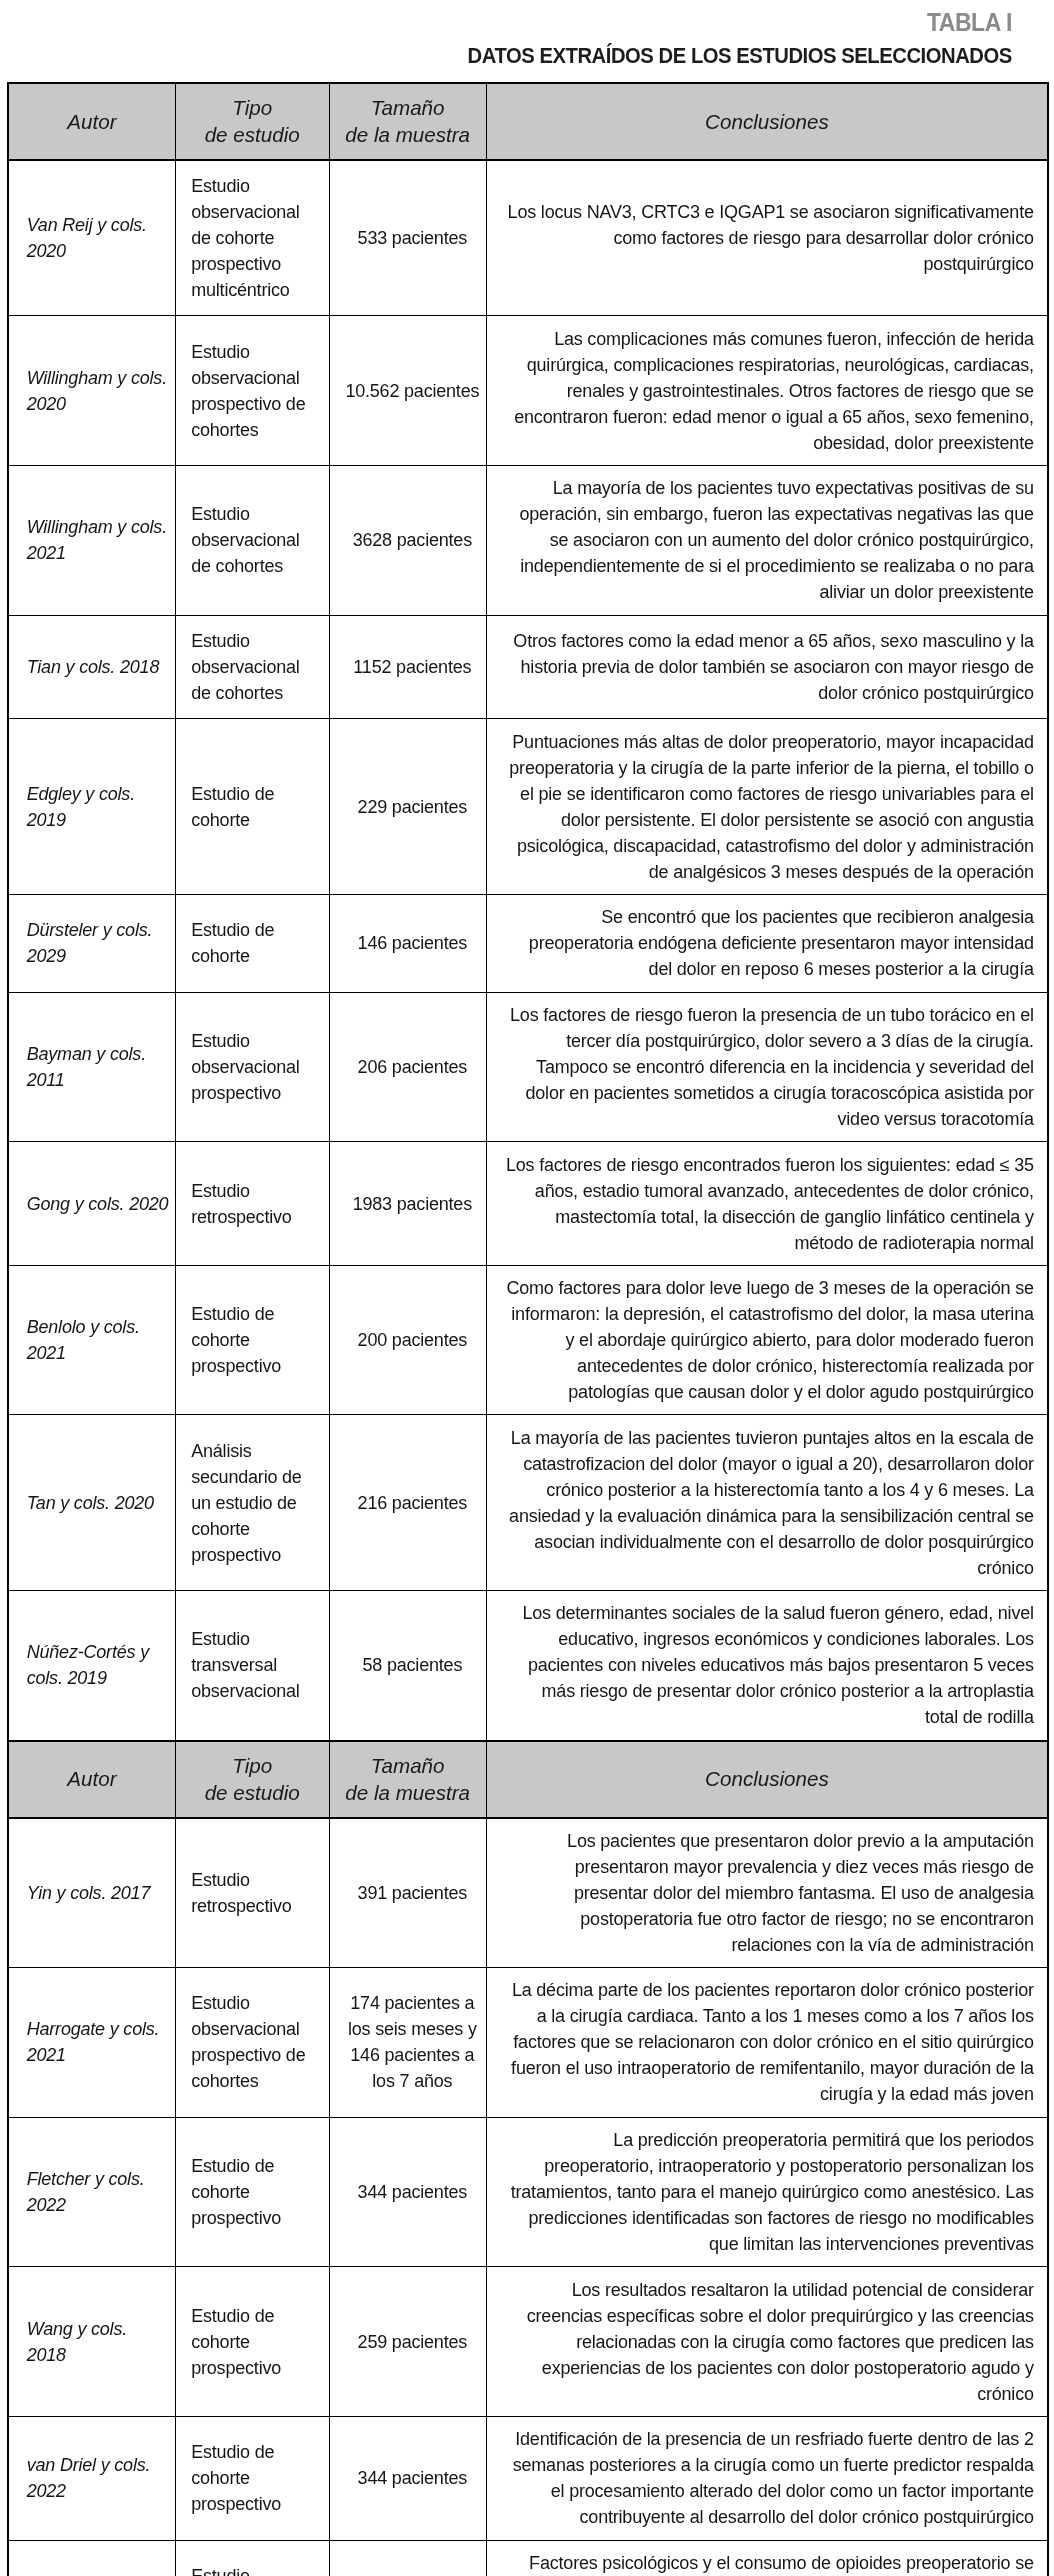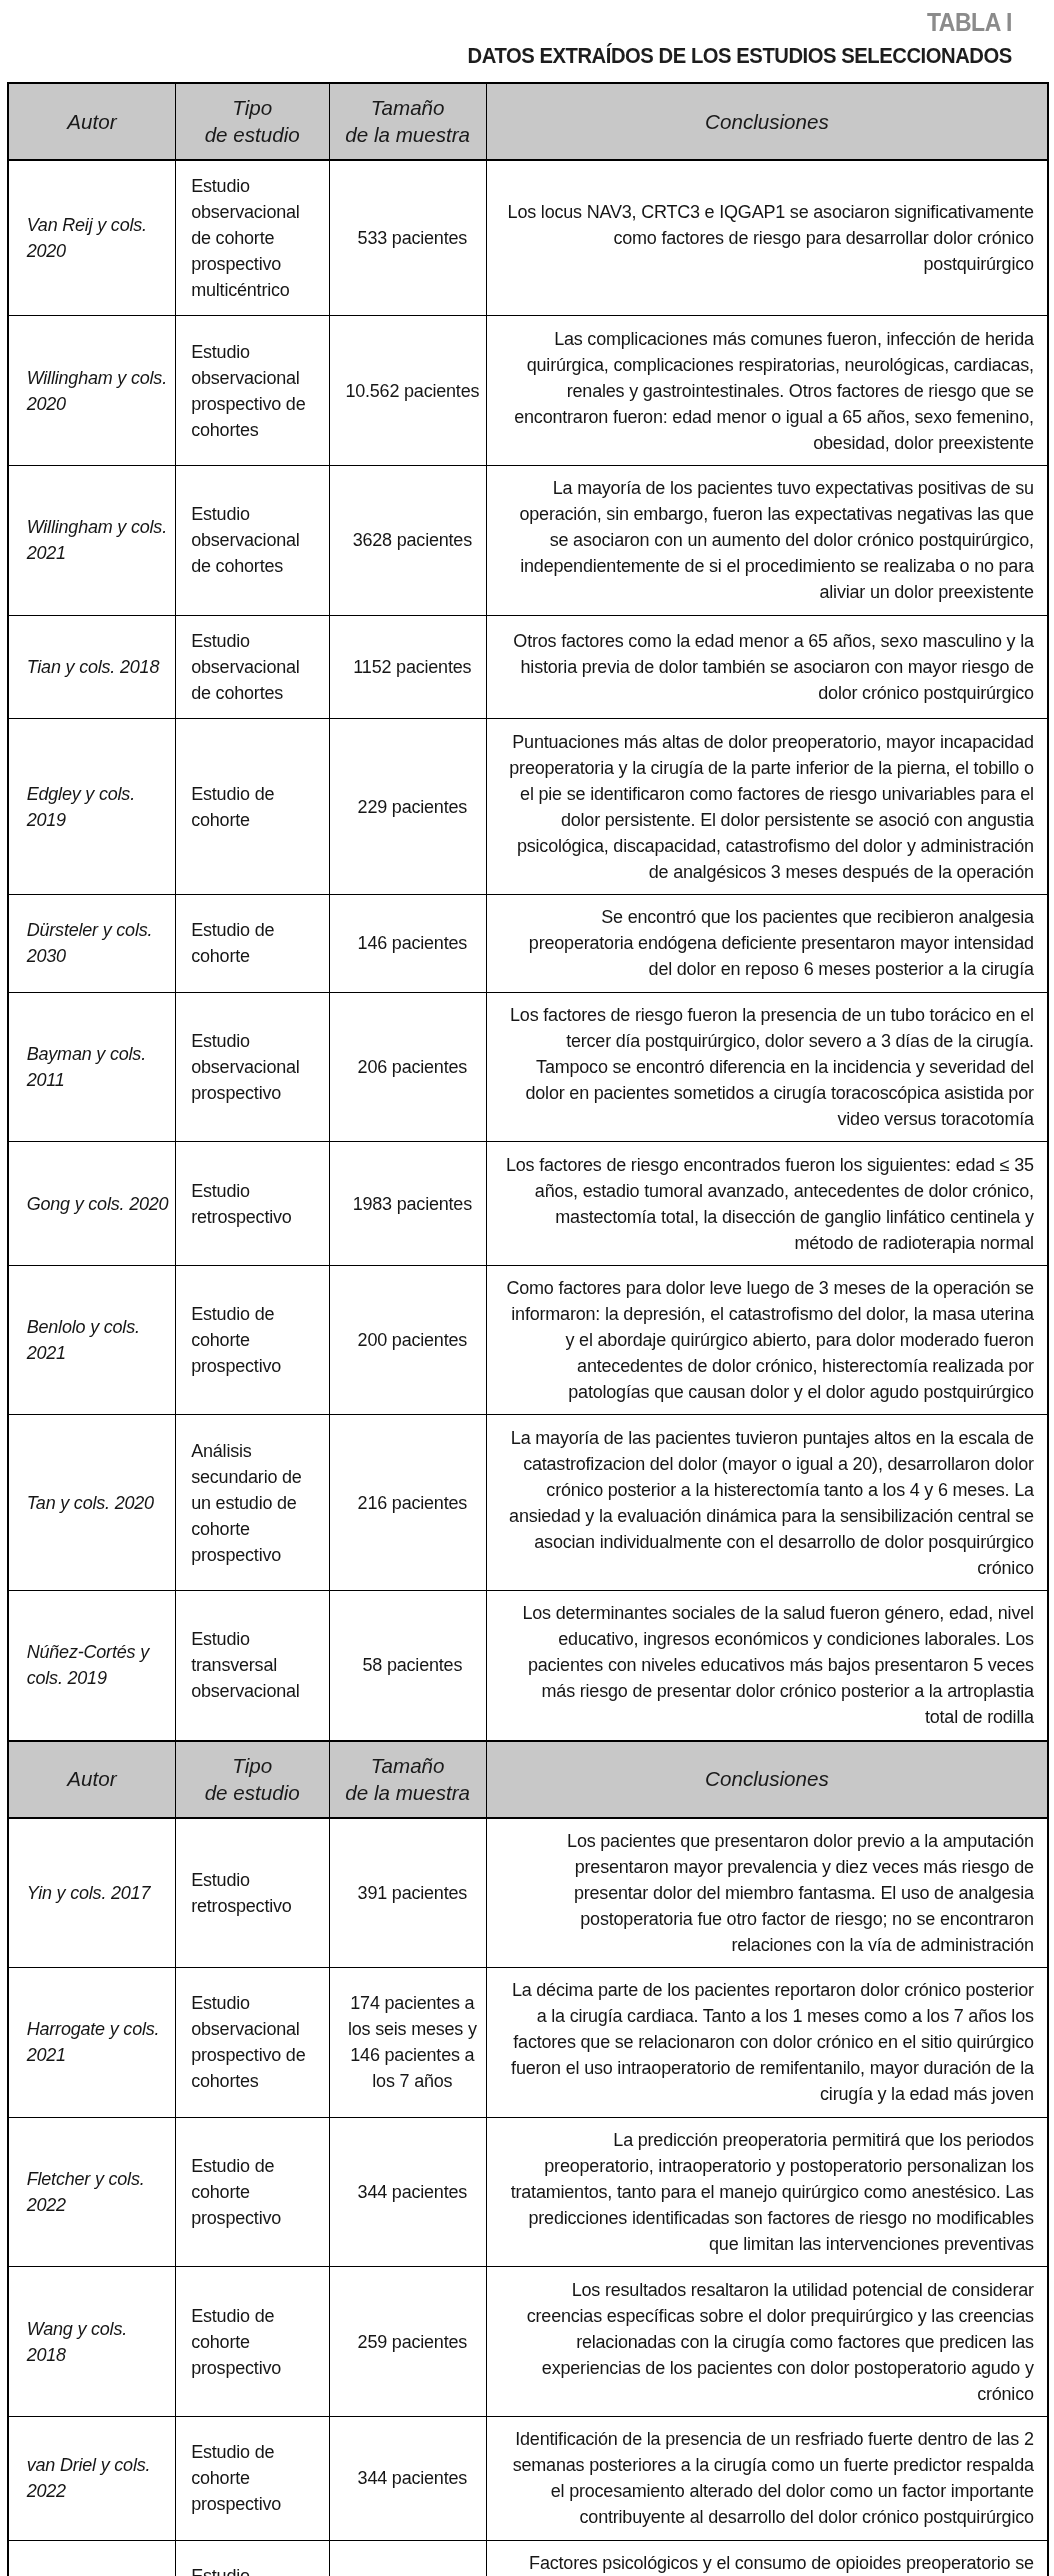--- a/index.html
+++ b/index.html
@@ -73,21 +73,21 @@
   </tr>
 
   <tr class="data-row">
     <td class="cell-autor">Edgley y cols. 2019</td>
     <td class="cell-tipo">Estudio de cohorte</td>
     <td class="cell-tamano">229 pacientes</td>
     <td class="cell-conclusiones">Puntuaciones más altas de dolor preoperatorio, mayor incapacidad preoperatoria y la cirugía de la parte inferior de la pierna, el tobillo o el pie se identificaron como factores de riesgo univariables para el dolor persistente. El dolor persistente se asoció con angustia psicológica, discapacidad, catastrofismo del dolor y administración de analgésicos 3 meses después de la operación</td>
   </tr>
 
   <tr class="data-row">
-    <td class="cell-autor">Dürsteler y cols. 2030</td>
+    <td class="cell-autor">Dürsteler y cols. 2029</td>
     <td class="cell-tipo">Estudio de cohorte</td>
     <td class="cell-tamano">146 pacientes</td>
     <td class="cell-conclusiones">Se encontró que los pacientes que recibieron analgesia preoperatoria endógena deficiente presentaron mayor intensidad del dolor en reposo 6 meses posterior a la cirugía</td>
   </tr>
 
   <tr class="data-row">
     <td class="cell-autor">Bayman y cols. 2011</td>
     <td class="cell-tipo">Estudio observacional prospectivo</td>
     <td class="cell-tamano">206 pacientes</td>
     <td class="cell-conclusiones">Los factores de riesgo fueron la presencia de un tubo torácico en el tercer día postquirúrgico, dolor severo a 3 días de la cirugía. Tampoco se encontró diferencia en la incidencia y severidad del dolor en pacientes sometidos a cirugía toracoscópica asistida por video versus toracotomía</td>

